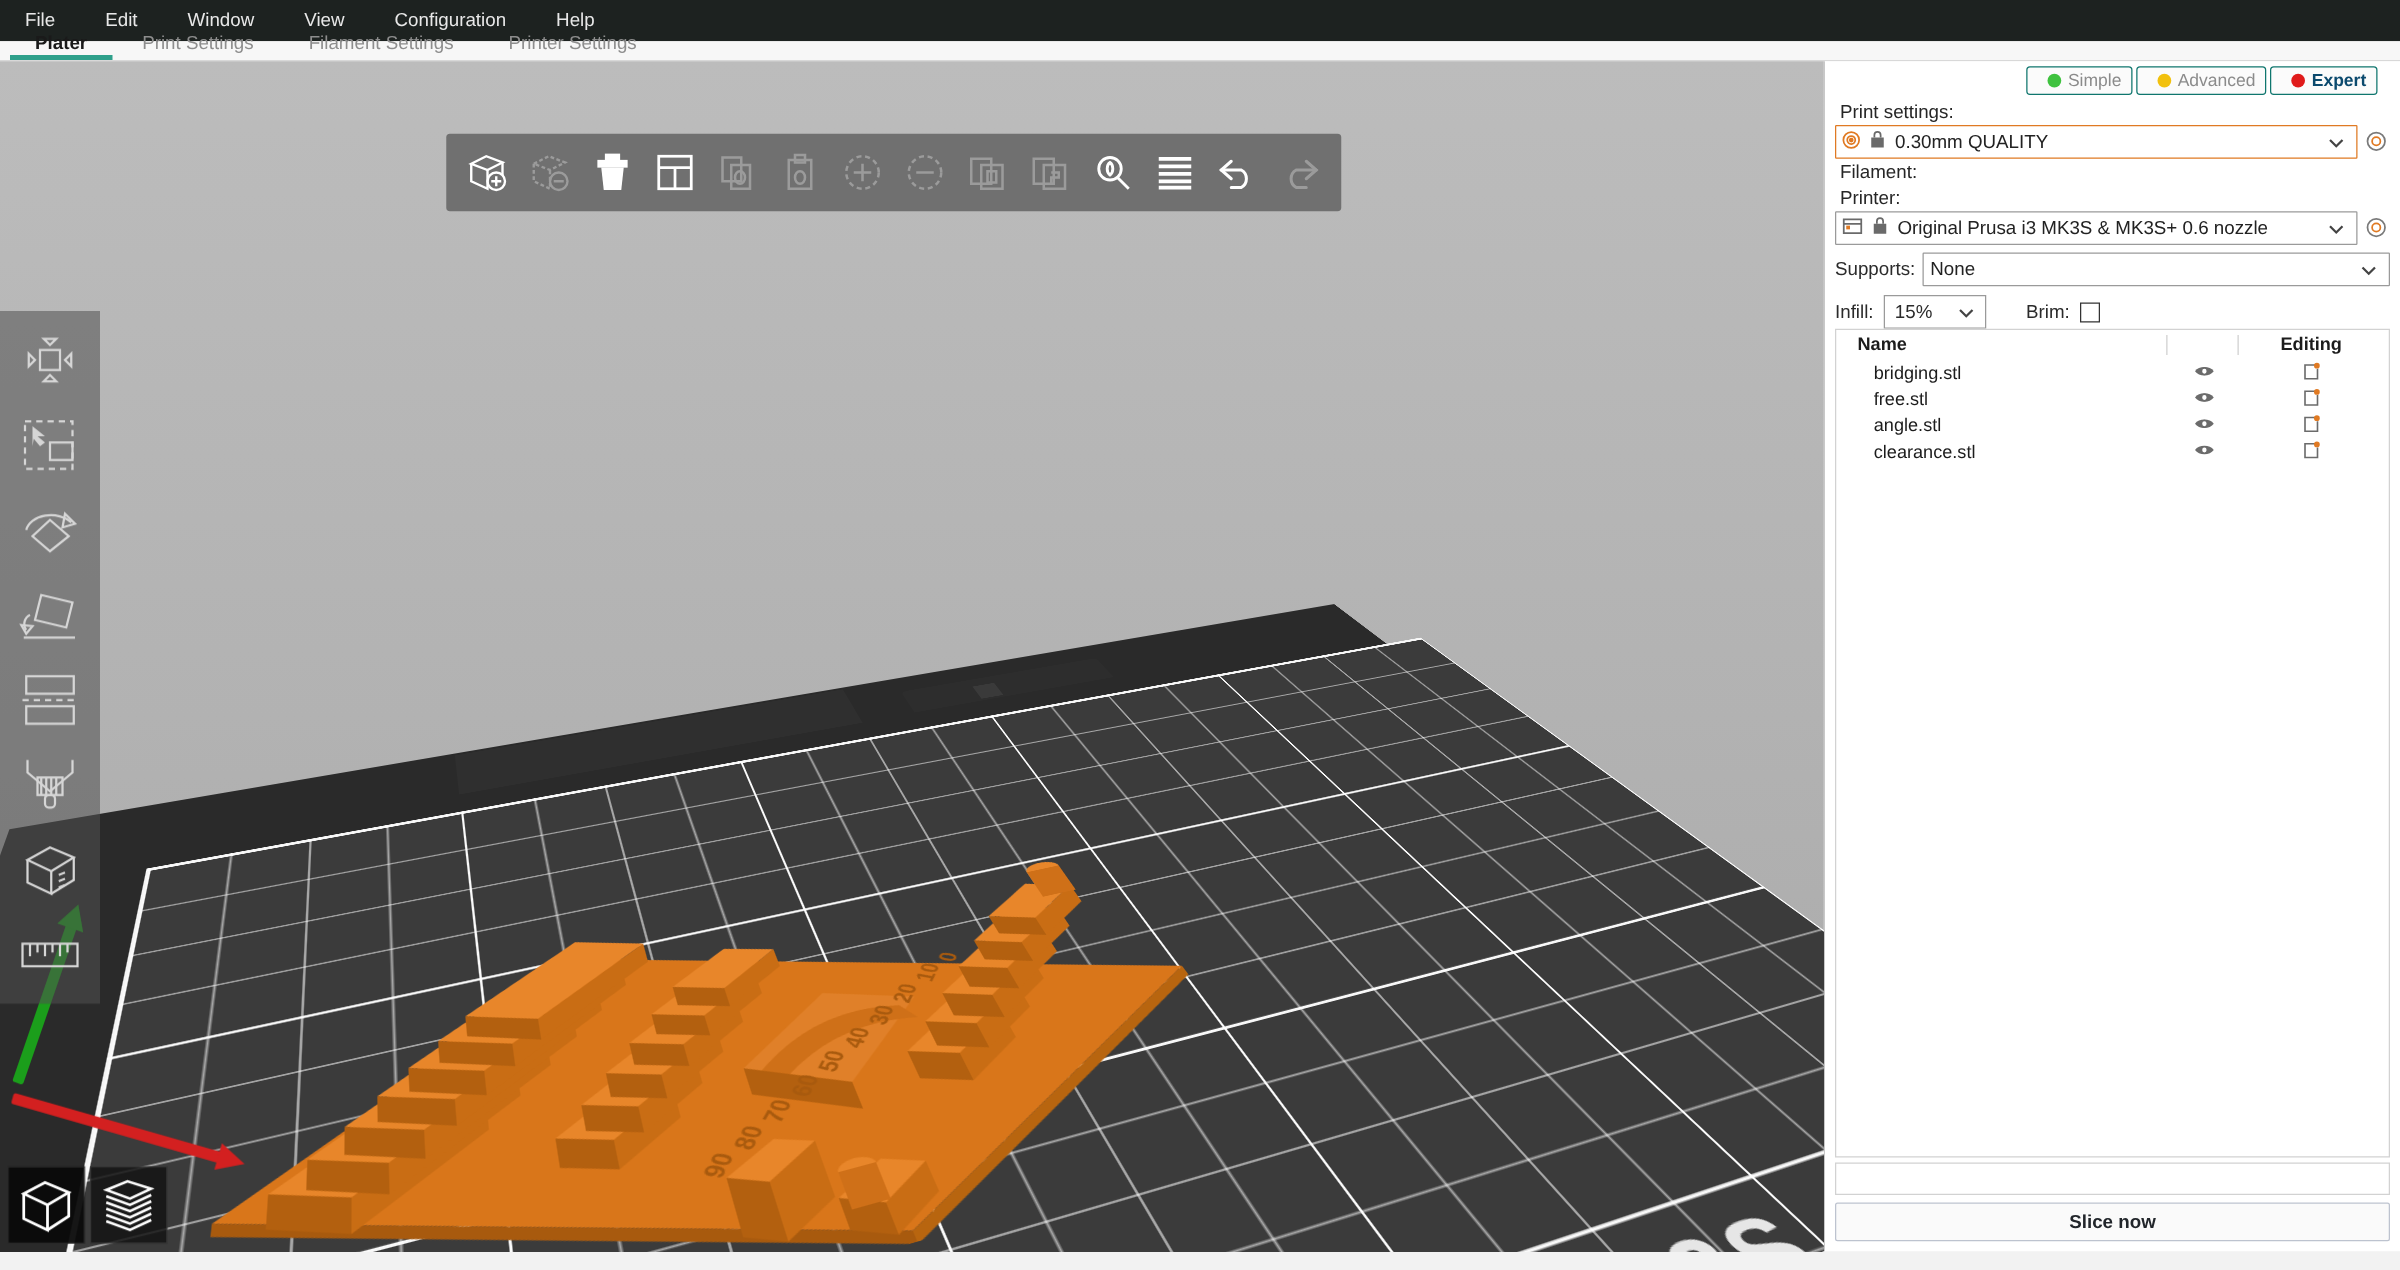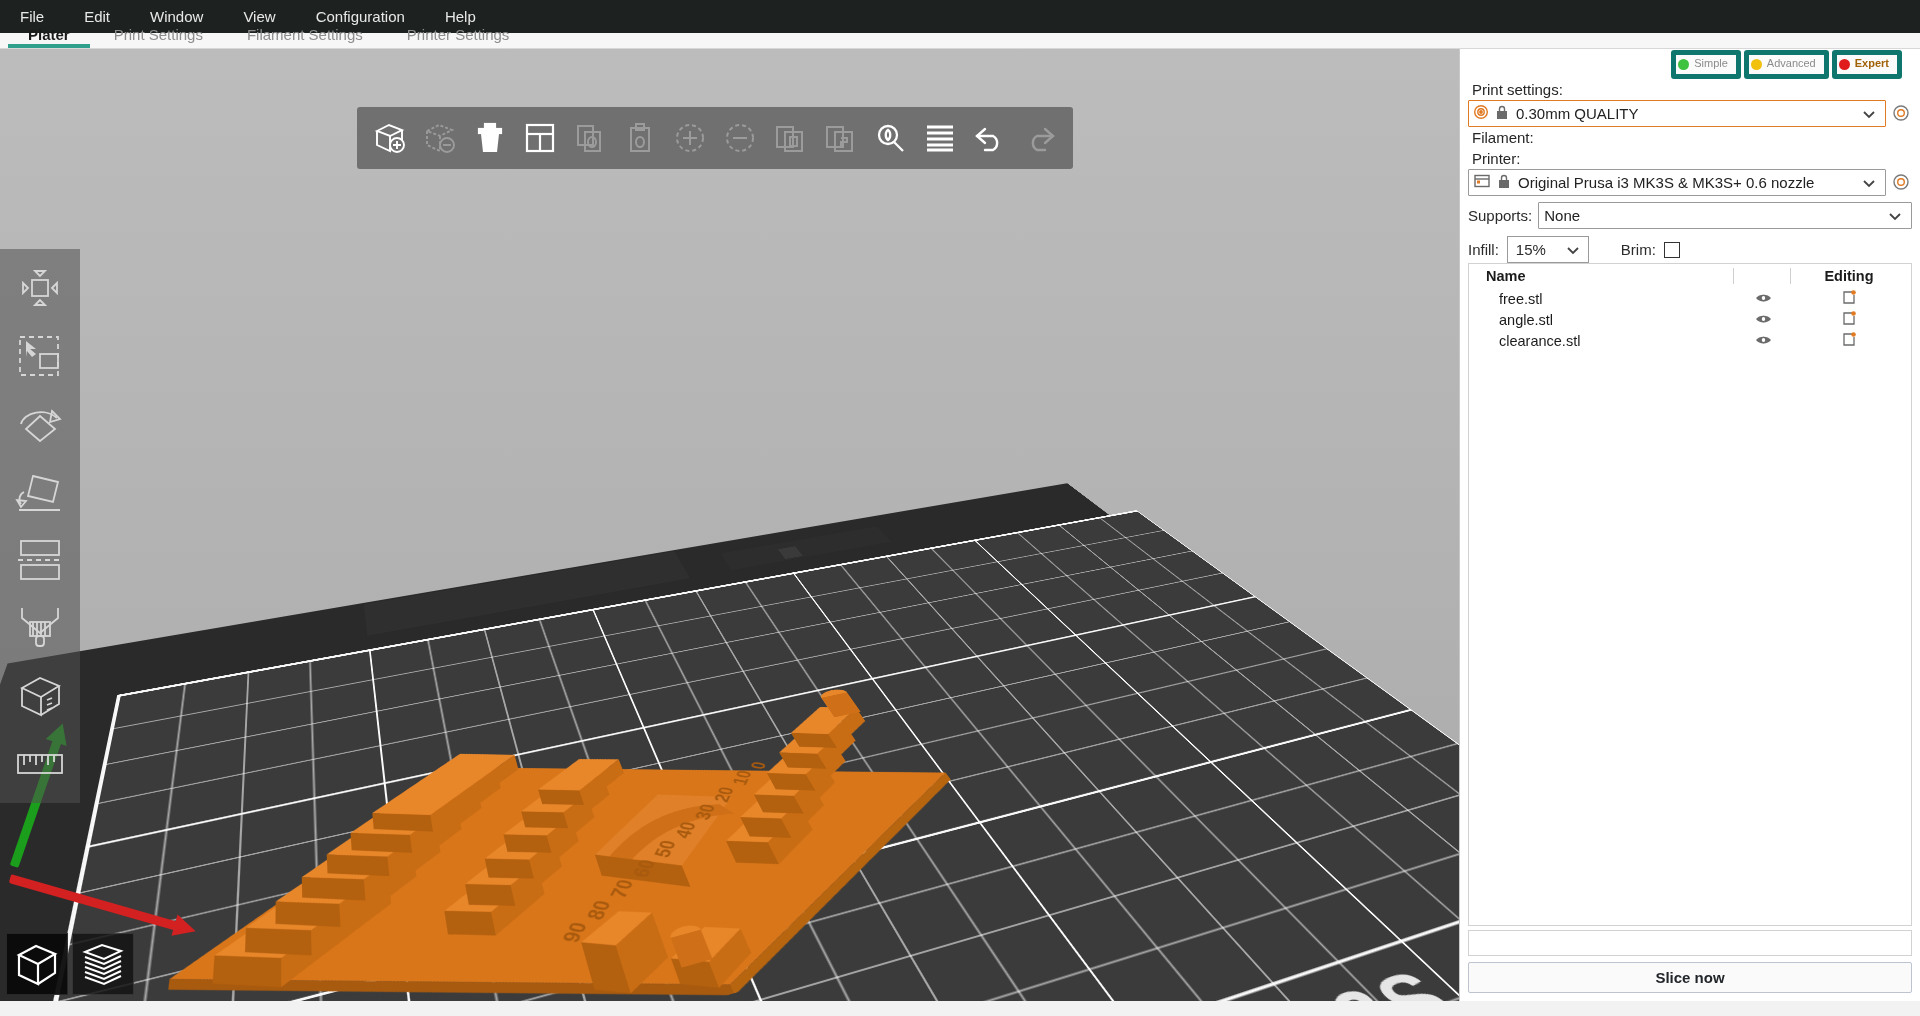--- a/index.html
+++ b/index.html
@@ -159,25 +159,25 @@
     width:461px; height:952px; background:#ffffff;
     border-left:1px solid #c8c8c8;
     display:flex; flex-direction:column; padding:0 8px 8px 8px;
   }
   #modebar {
     display:flex; justify-content:flex-end; align-items:center;
     gap:3px; padding:6px 10px 5px 0; height:30px;
   }
   .modebtn {
     display:flex; align-items:center; gap:5px;
-    font-size:11px; padding:2px 8px 3px 2px; color:#8b8b8b;
-    border:5px solid #0f766e; border-radius:3px; background:#fbfbfb;
+    font-size:14px; padding:2px 8px 3px 16px; color:#8b8b8b;
+    border:1px solid #0f766e; border-radius:3px; background:#fbfbfb;
     cursor:pointer; line-height:1.2;
   }
-  .modebtn.active { color:#a16207; font-weight:700; }
+  .modebtn.active { color:#0c4a6e; font-weight:700; }
   .dot { width:11px; height:11px; border-radius:50%; display:inline-block; }
 
   .fieldlabel { font-size:15px; color:#262626; margin:2px 0 2px 4px; }
 
   .combo {
     height:27px; border:1px solid #9a9a9a; background:#fff;
     display:flex; align-items:center; padding:0 4px; position:relative;
     cursor:pointer; border-radius:1px;
   }
   .combo.focused { border:1.5px solid #e07a23;align-items:center; }
@@ -721,20 +721,35 @@
 
     <div id="objlist">
       <div id="objhead">
         <span class="col-name">Name</span>
         <span class="col-sep"></span>
         <span class="col-eye"></span>
         <span class="col-sep"></span>
         <span class="col-edit">Editing</span>
       </div>
 
+      <div class="orow">
+        <span class="col-name">bridging.stl</span>
+        <span class="col-eye">
+          <svg width="17" height="12" viewBox="0 0 17 12" fill="none" stroke="#6b6b6b" stroke-width="1.3">
+            <path d="M1 6 C4 1.5 13 1.5 16 6 C13 10.5 4 10.5 1 6 Z" fill="#6b6b6b" stroke="none"></path>
+            <ellipse cx="8.5" cy="6" rx="2.4" ry="2.6" fill="#fff"></ellipse>
+          </svg>
+        </span>
+        <span class="col-edit">
+          <svg width="16" height="16" viewBox="0 0 16 16" fill="none" stroke="#6b6b6b" stroke-width="1.3">
+            <path d="M11 3 H3 V14 H13 V6"></path>
+              <circle cx="12.5" cy="3.5" r="2.3" fill="#e07a23" stroke="none"></circle>
+          </svg>
+        </span>
+      </div>
 
       <div class="orow">
         <span class="col-name">free.stl</span>
         <span class="col-eye">
           <svg width="17" height="12" viewBox="0 0 17 12" fill="none" stroke="#6b6b6b" stroke-width="1.3">
             <path d="M1 6 C4 1.5 13 1.5 16 6 C13 10.5 4 10.5 1 6 Z" fill="#6b6b6b" stroke="none"></path>
             <ellipse cx="8.5" cy="6" rx="2.4" ry="2.6" fill="#fff"></ellipse>
           </svg>
         </span>
         <span class="col-edit">

